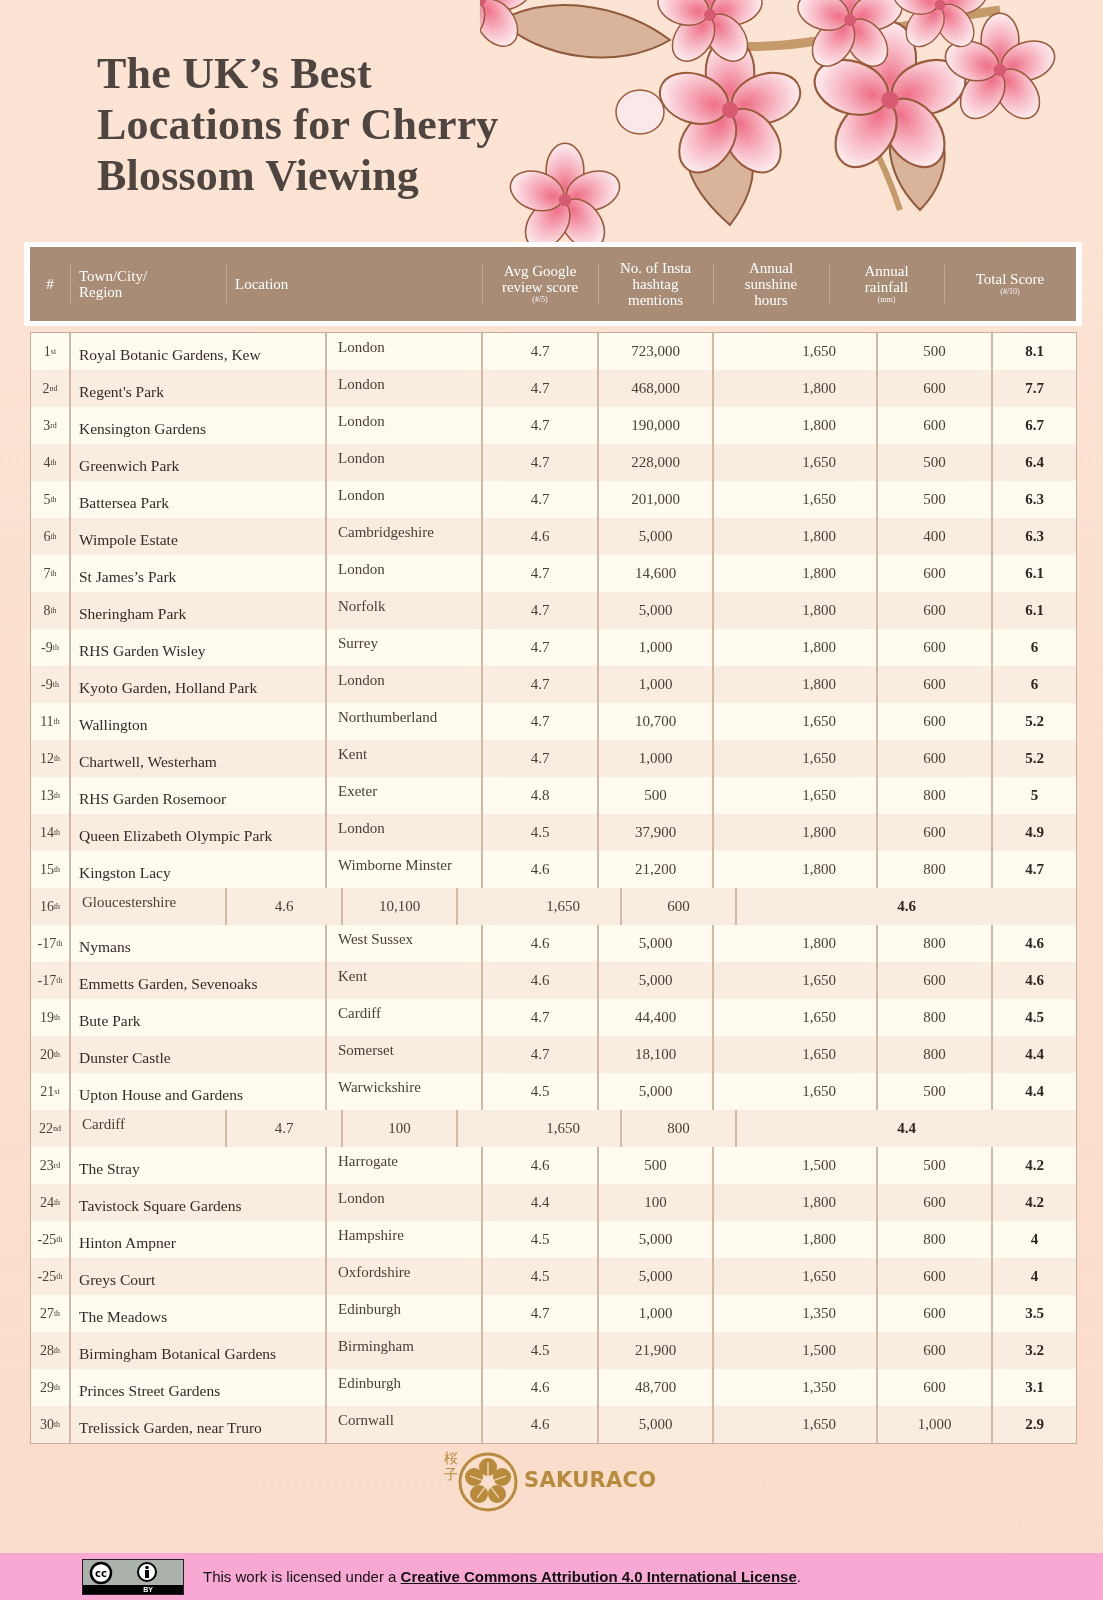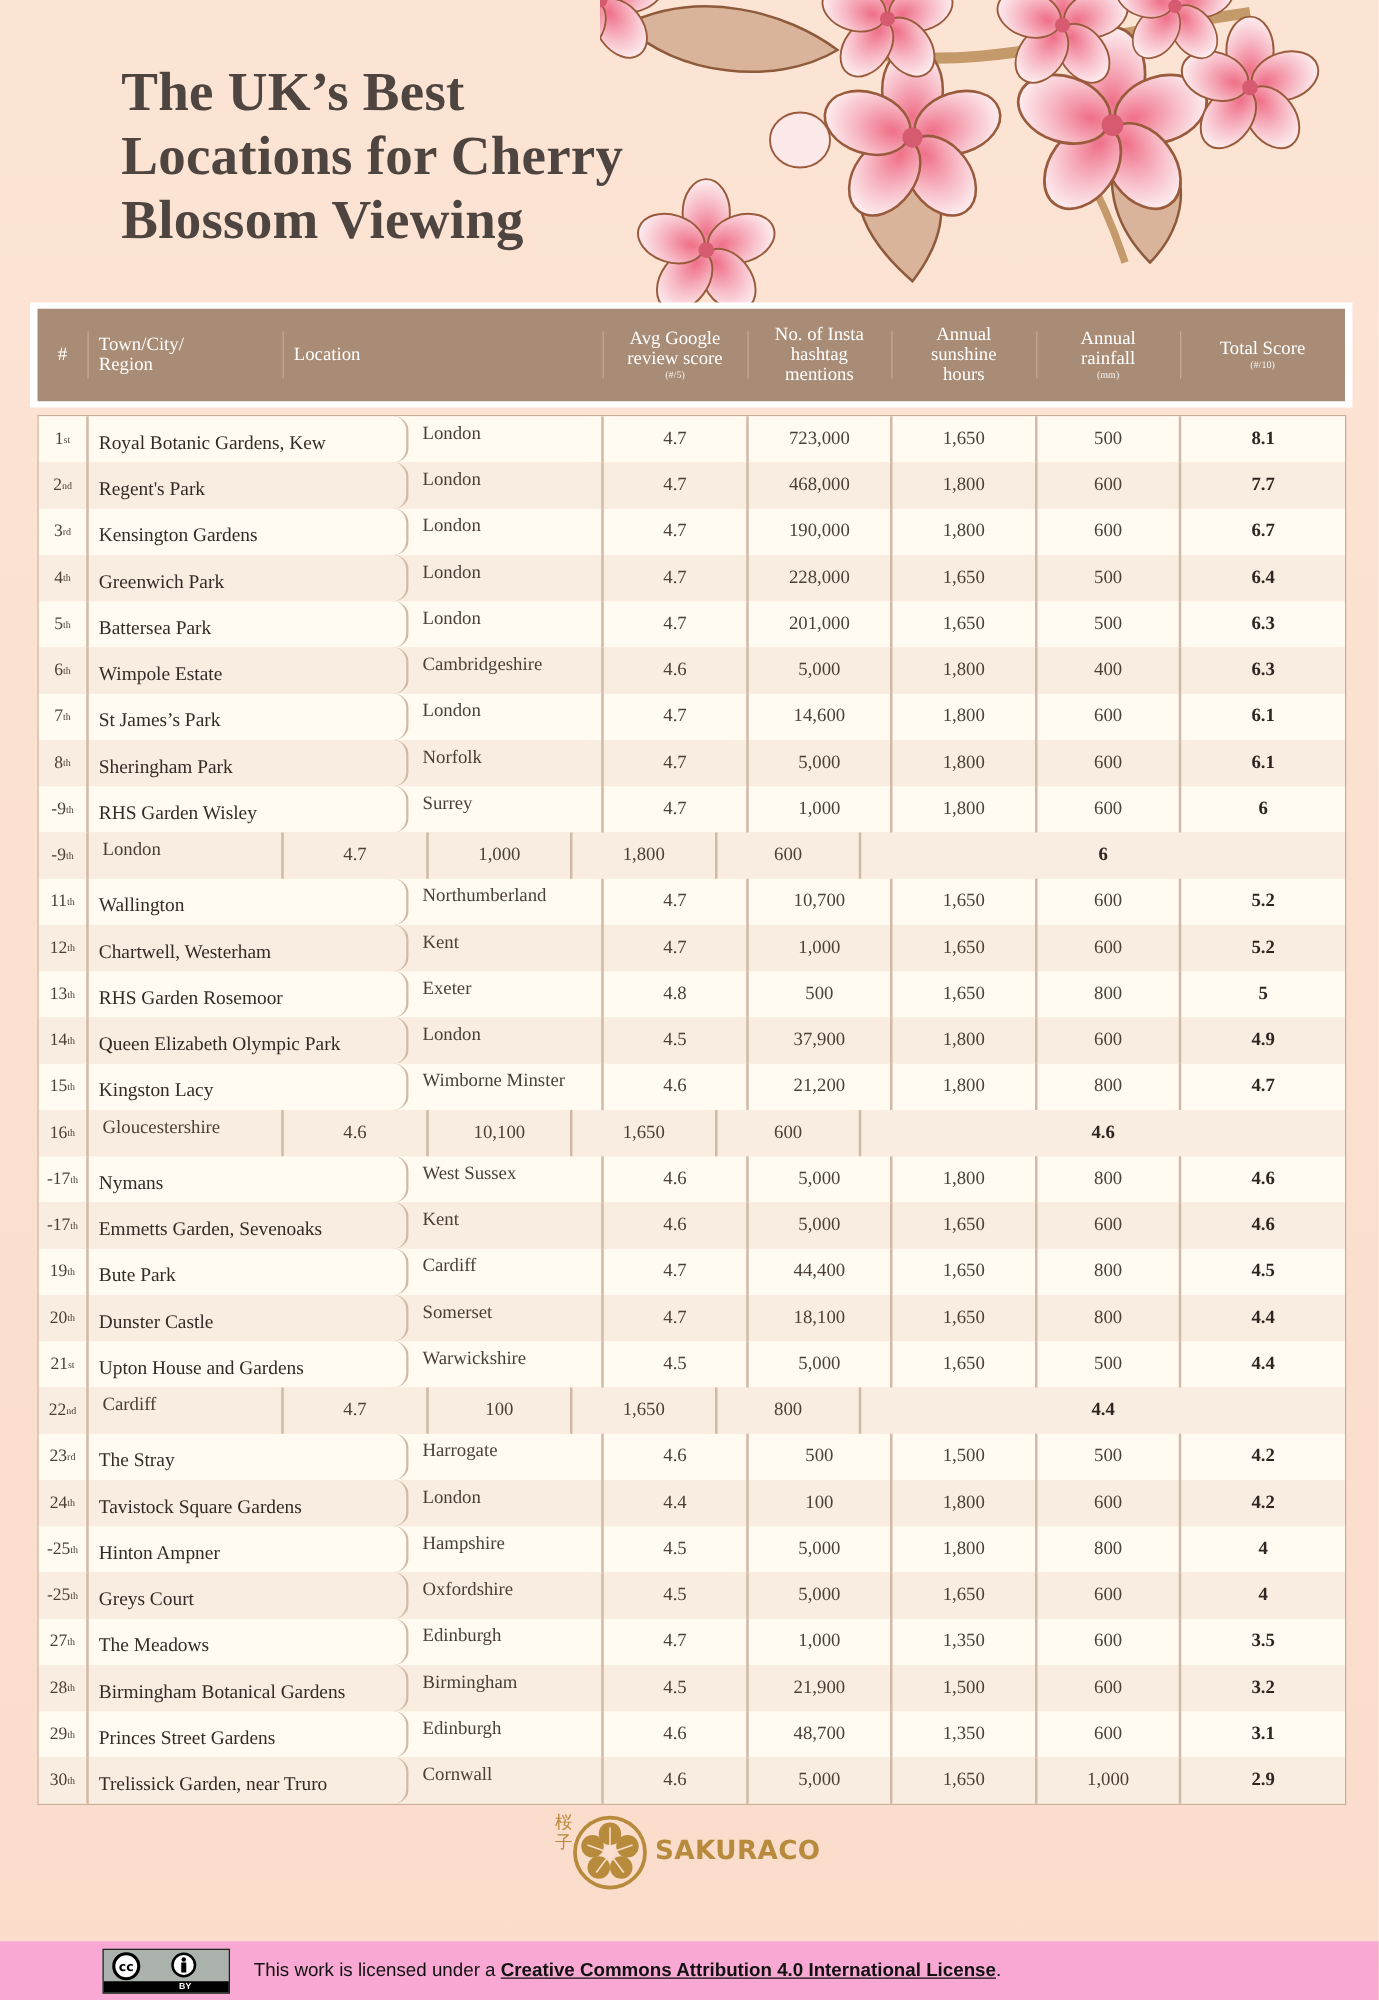--- a/index.html
+++ b/index.html
@@ -39,26 +39,26 @@
     position: absolute; left: 30px; top: 332px; width: 1047px;
     border: 1px solid #c9ad97;
   }
   .row { display: flex; height: 37px; }
   .row:nth-child(odd) { background: #fffbf1; }
   .row:nth-child(even) { background: #f8ede0; }
   .cell { border-right: 2px solid #d1b9a5; display: flex; align-items: center; font-size: 15px; }
   .cell:last-child { border-right: none; }
   .c-rank { width: 40px; justify-content: center; font-size: 14px; color: #4b4038; }
   .c-rank sup { font-size: 8px; vertical-align: super; line-height: 0; }
-  .c-loc { width: 256px; padding-left: 8px; padding-top: 6px; font-size: 15.5px; color: #352b26; border-radius: 12px; }
+  .c-loc { width: 256px; padding-left: 8px; padding-top: 6px; font-size: 15.5px; color: #352b26; }
   .c-town { width: 156px; padding-left: 11px; align-items: flex-start; padding-top: 6px; color: #4b4038; }
   .c-num { justify-content: center; color: #4b4038; padding-top: 0; }
   .c-g { width: 116px; }
   .c-h { width: 115px; }
-  .c-s { width: 116px; }
+  .c-s { width: 116px; margin-left: 48px; }
   .c-r { width: 115px; }
   .c-t { flex: 1; font-weight: bold; color: #2f2622; }
 
   .logo { position: absolute; left: 440px; top: 1450px; width: 220px; height: 65px; }
   .logo-kanji { position: absolute; left: 4px; top: 0; font-size: 14px; color: #b88a3c; line-height: 16px; width: 14px; font-family: "DejaVu Sans", sans-serif; }
   .logo-mark { position: absolute; left: 18px; top: 2px; width: 60px; height: 60px; }
   .logo-text { position: absolute; left: 84px; top: 18px; font-family: "DejaVu Sans", sans-serif; font-weight: bold; font-size: 21px; color: #b88a3c; letter-spacing: 0.3px; }
 
   .license-bar {
     position: absolute; left: 0; top: 1553px; width: 1103px; height: 47px; background: #f9a8d4;
@@ -259,20 +259,21 @@
       <div class="cell c-num c-h">1,000</div>
       <div class="cell c-num c-s">1,800</div>
       <div class="cell c-num c-r">600</div>
       <div class="cell c-num c-t">6</div>
     </div>
     <div class="row">
       <div class="cell c-rank">
         <span>-9</span>
         <sup>th</sup>
       </div>
+      <div class="cell c-loc">Kyoto Garden, Holland Park</div>
       <div class="cell c-town">London</div>
       <div class="cell c-num c-g">4.7</div>
       <div class="cell c-num c-h">1,000</div>
       <div class="cell c-num c-s">1,800</div>
       <div class="cell c-num c-r">600</div>
       <div class="cell c-num c-t">6</div>
     </div>
     <div class="row">
       <div class="cell c-rank">
         <span>11</span>

